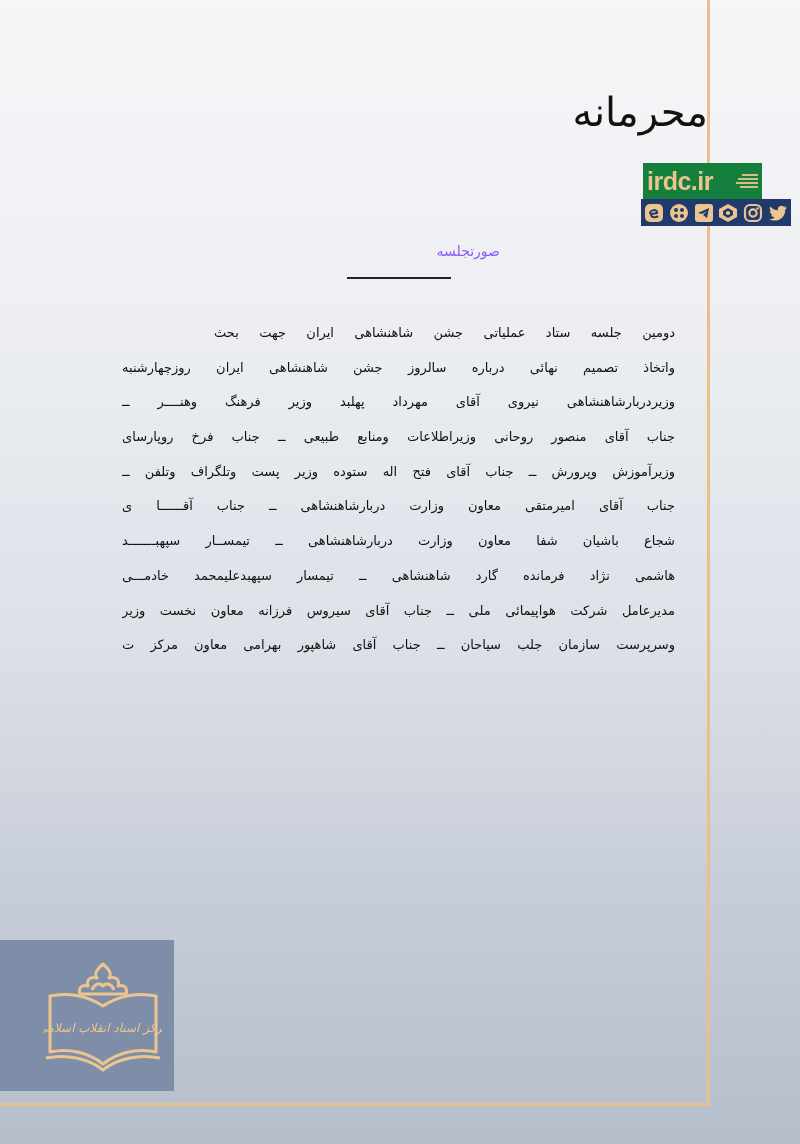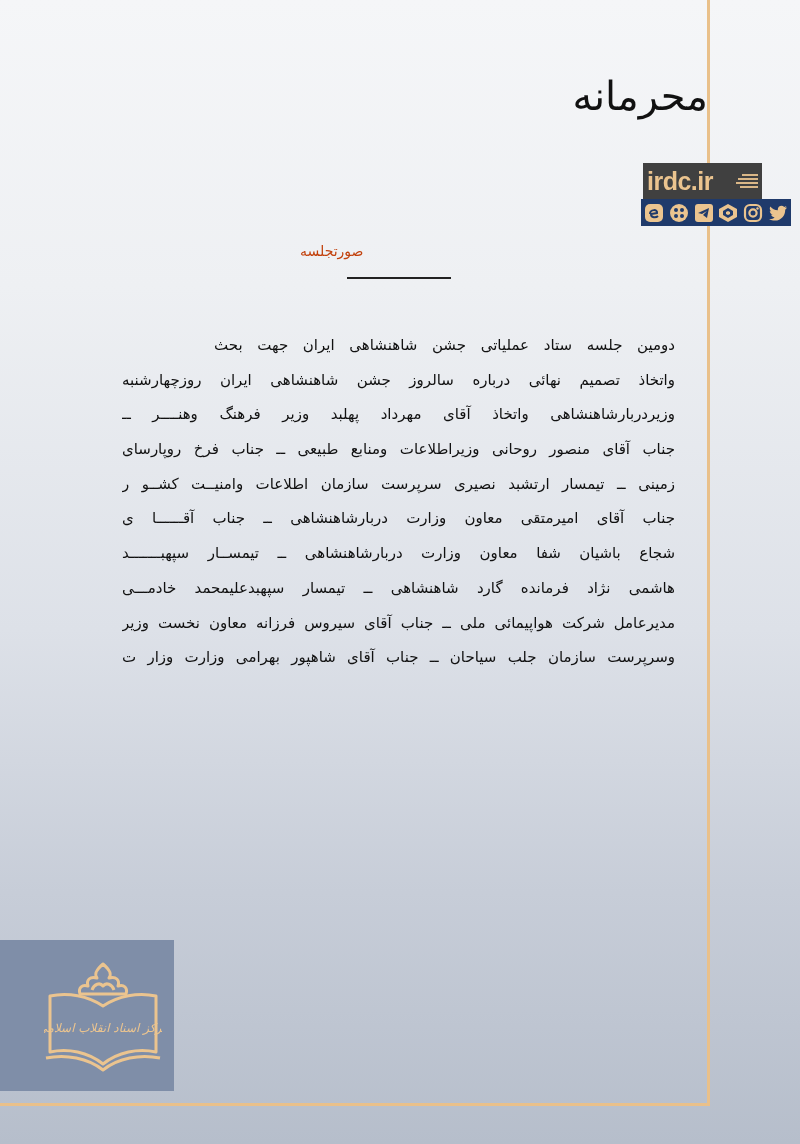--- a/index.html
+++ b/index.html
@@ -26,36 +26,36 @@
       position: absolute;
       left: 0;
       top: 1103px;
       width: 710px;
       height: 3px;
       background: #e9c08a;
     }
     .classification {
       position: absolute;
       left: 582px;
-      top: 76px;
+      top: 92px;
       width: 126px;
       text-align: center;
       font-family: "DejaVu Serif", serif;
       font-size: 40px;
       color: #111;
       direction: rtl;
       line-height: 1;
     }
     .site-badge {
       position: absolute;
       left: 643px;
       top: 163px;
       width: 119px;
       height: 36px;
-      background: #404040;
+      background: #15803d;
       display: flex;
       align-items: center;
       box-sizing: border-box;
       padding: 0 4px;
     }
     .site-badge .url {
       color: #ebc48f;
       font-family: "Liberation Sans", sans-serif;
       font-weight: bold;
       font-size: 25px;
@@ -99,44 +99,44 @@
     .social-strip svg {
       width: 20px;
       height: 20px;
       display: block;
     }
     .doc-title {
       position: absolute;
       left: 300px;
       top: 243px;
       width: 200px;
-      text-align: left;
+      text-align: right;
       direction: rtl;
       font-family: "DejaVu Sans", sans-serif;
       font-size: 14px;
-      color: #c2410c;
+      color: #8b5cf6;
     }
     .title-underline {
       position: absolute;
       left: 347px;
       top: 277px;
       width: 104px;
       height: 2px;
       background: #222;
     }
     .body-text {
       position: absolute;
       left: 122px;
-      top: 328px;
+      top: 316px;
       width: 553px;
       direction: rtl;
       text-align: justify;
       text-align-last: justify;
       font-family: "DejaVu Sans", sans-serif;
-      font-size: 15px;
+      font-size: 13px;
       color: #111;
     }
     .body-text .line {
       height: 34.7px;
       line-height: 34.7px;
       white-space: nowrap;
       display: flex;
       justify-content: space-between;
       flex-direction: row;
     }
@@ -230,42 +230,42 @@
 <div class="title-underline"></div>
 
 <div class="body-text">
   <div class="line">
       <span style="padding-left:92px">دومین جلسه ستاد عملیاتی جشن شاهنشاهی ایران جهت بحث</span>
     </div>
   <div class="line">
       <span>واتخاذ تصمیم نهائی درباره سالروز جشن شاهنشاهی ایران روزچهارشنبه</span>
     </div>
   <div class="line">
-      <span>وزیردربارشاهنشاهی واتخاذ آقای مهرداد پهلبد وزیر فرهنگ وهنــــر  ــ</span>
+      <span>وزیردربارشاهنشاهی نیروی آقای مهرداد پهلبد وزیر فرهنگ وهنــــر  ــ</span>
     </div>
   <div class="line">
       <span>جناب آقای منصور روحانی وزیراطلاعات ومنابع طبیعی ــ جناب فرخ روپارسای</span>
     </div>
   <div class="line">
-      <span>زمینی ــ تیمسار ارتشبد نصیری سرپرست سازمان اطلاعات وامنیــت کشــو ر</span>
+      <span>وزیرآموزش وپرورش ــ جناب آقای فتح اله ستوده وزیر پست وتلگراف وتلفن ــ</span>
     </div>
   <div class="line">
       <span>جناب آقای امیرمتقی معاون وزارت دربارشاهنشاهی ــ جناب آقــــــا ی</span>
     </div>
   <div class="line">
       <span>شجاع باشیان شفا معاون وزارت دربارشاهنشاهی ــ تیمســار سپهبـــــــد</span>
     </div>
   <div class="line">
       <span>هاشمی نژاد فرمانده گارد شاهنشاهی ــ تیمسار سپهبدعلیمحمد خادمـــی</span>
     </div>
   <div class="line">
       <span>مدیرعامل شرکت هواپیمائی ملی ــ جناب آقای سیروس فرزانه معاون نخست وزیر</span>
     </div>
   <div class="line">
-      <span>وسرپرست سازمان جلب سیاحان ــ جناب آقای شاهپور بهرامی وزارت وزار ت</span>
+      <span>وسرپرست سازمان جلب سیاحان ــ جناب آقای شاهپور بهرامی معاون مرکز ت</span>
     </div>
 </div>
 
 <div class="logo-box">
   <svg viewBox="0 0 118 116">
     <g fill="none" stroke="#ebc48f" stroke-width="3" stroke-linejoin="round">
 
       <path d="M59 4 C52 10 50 14 53 18 C46 16 42 20 44 26 C38 24 34 28 36 34 L82 34 C84 28 80 24 74 26 C76 20 72 16 65 18 C68 14 66 10 59 4 Z"></path>
       <path d="M48 30 C50 24 56 22 59 26 C62 22 68 24 70 30"></path>
 

